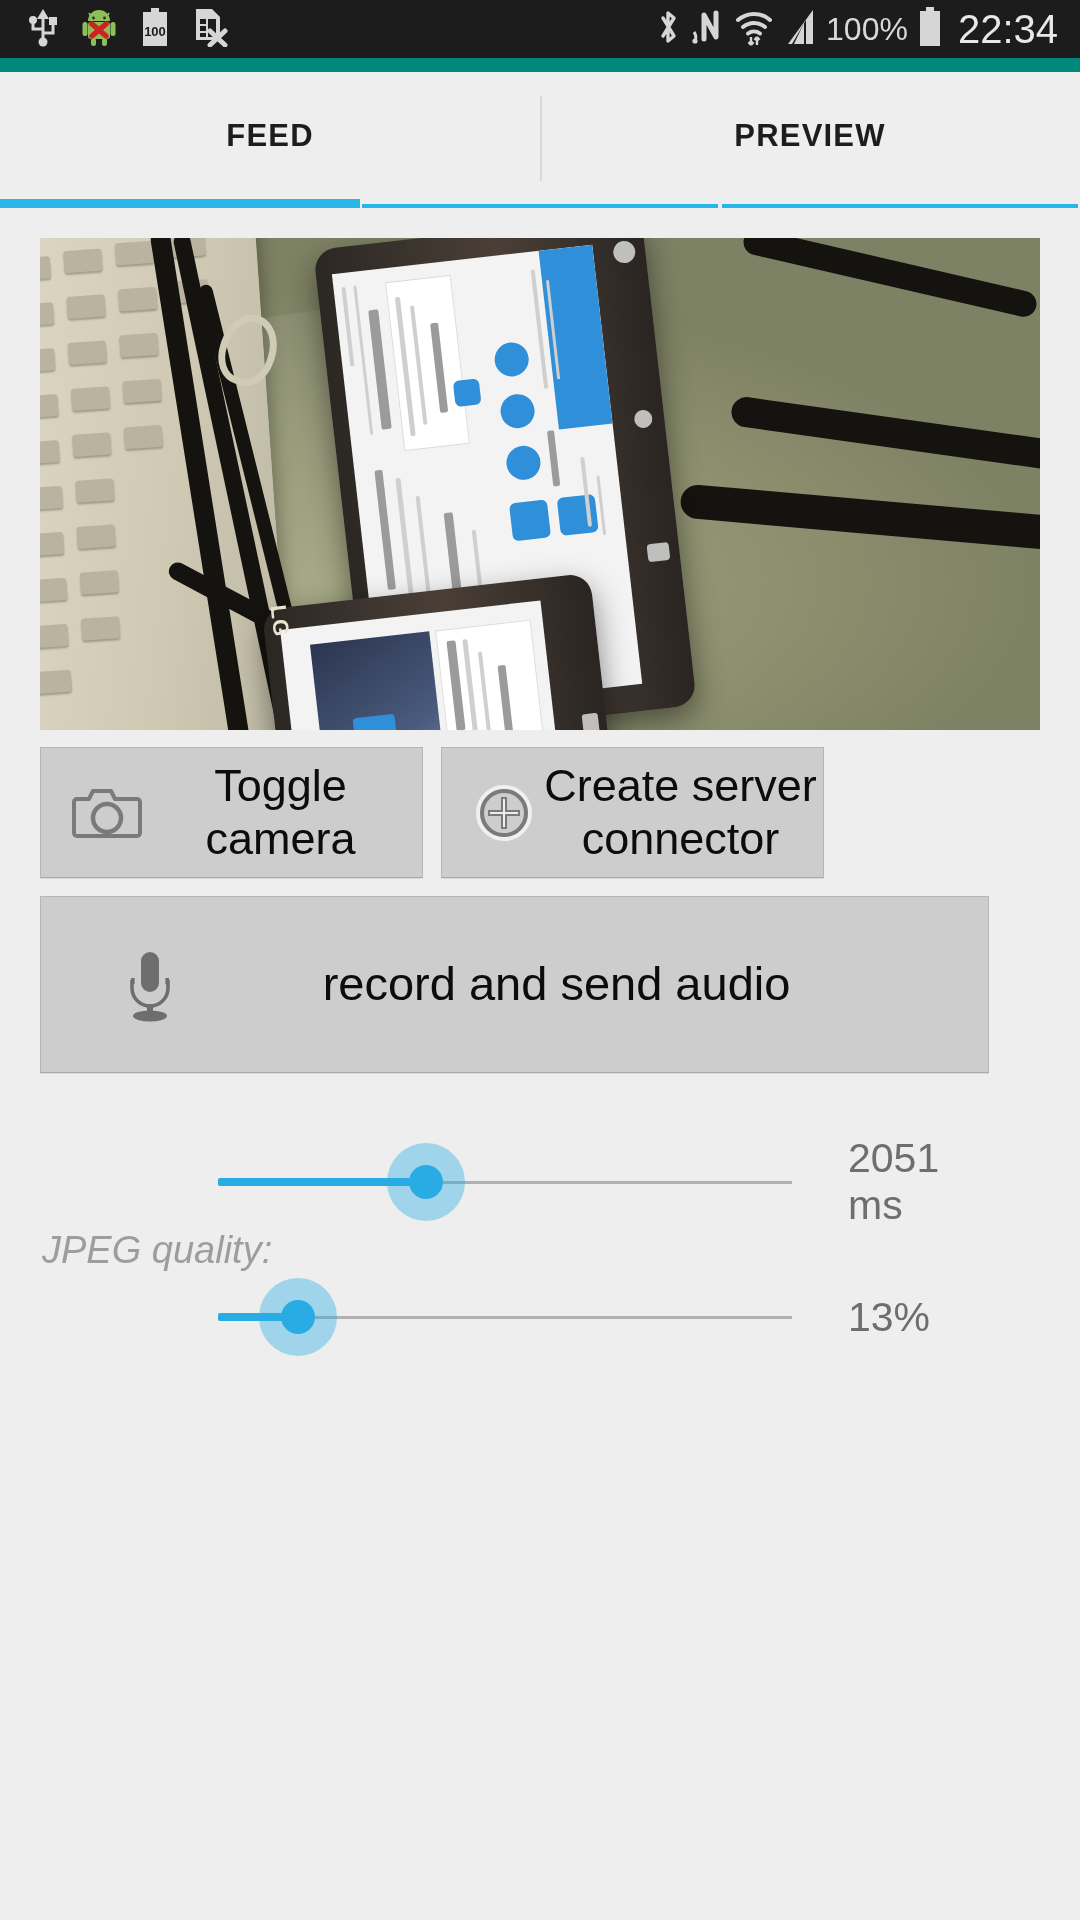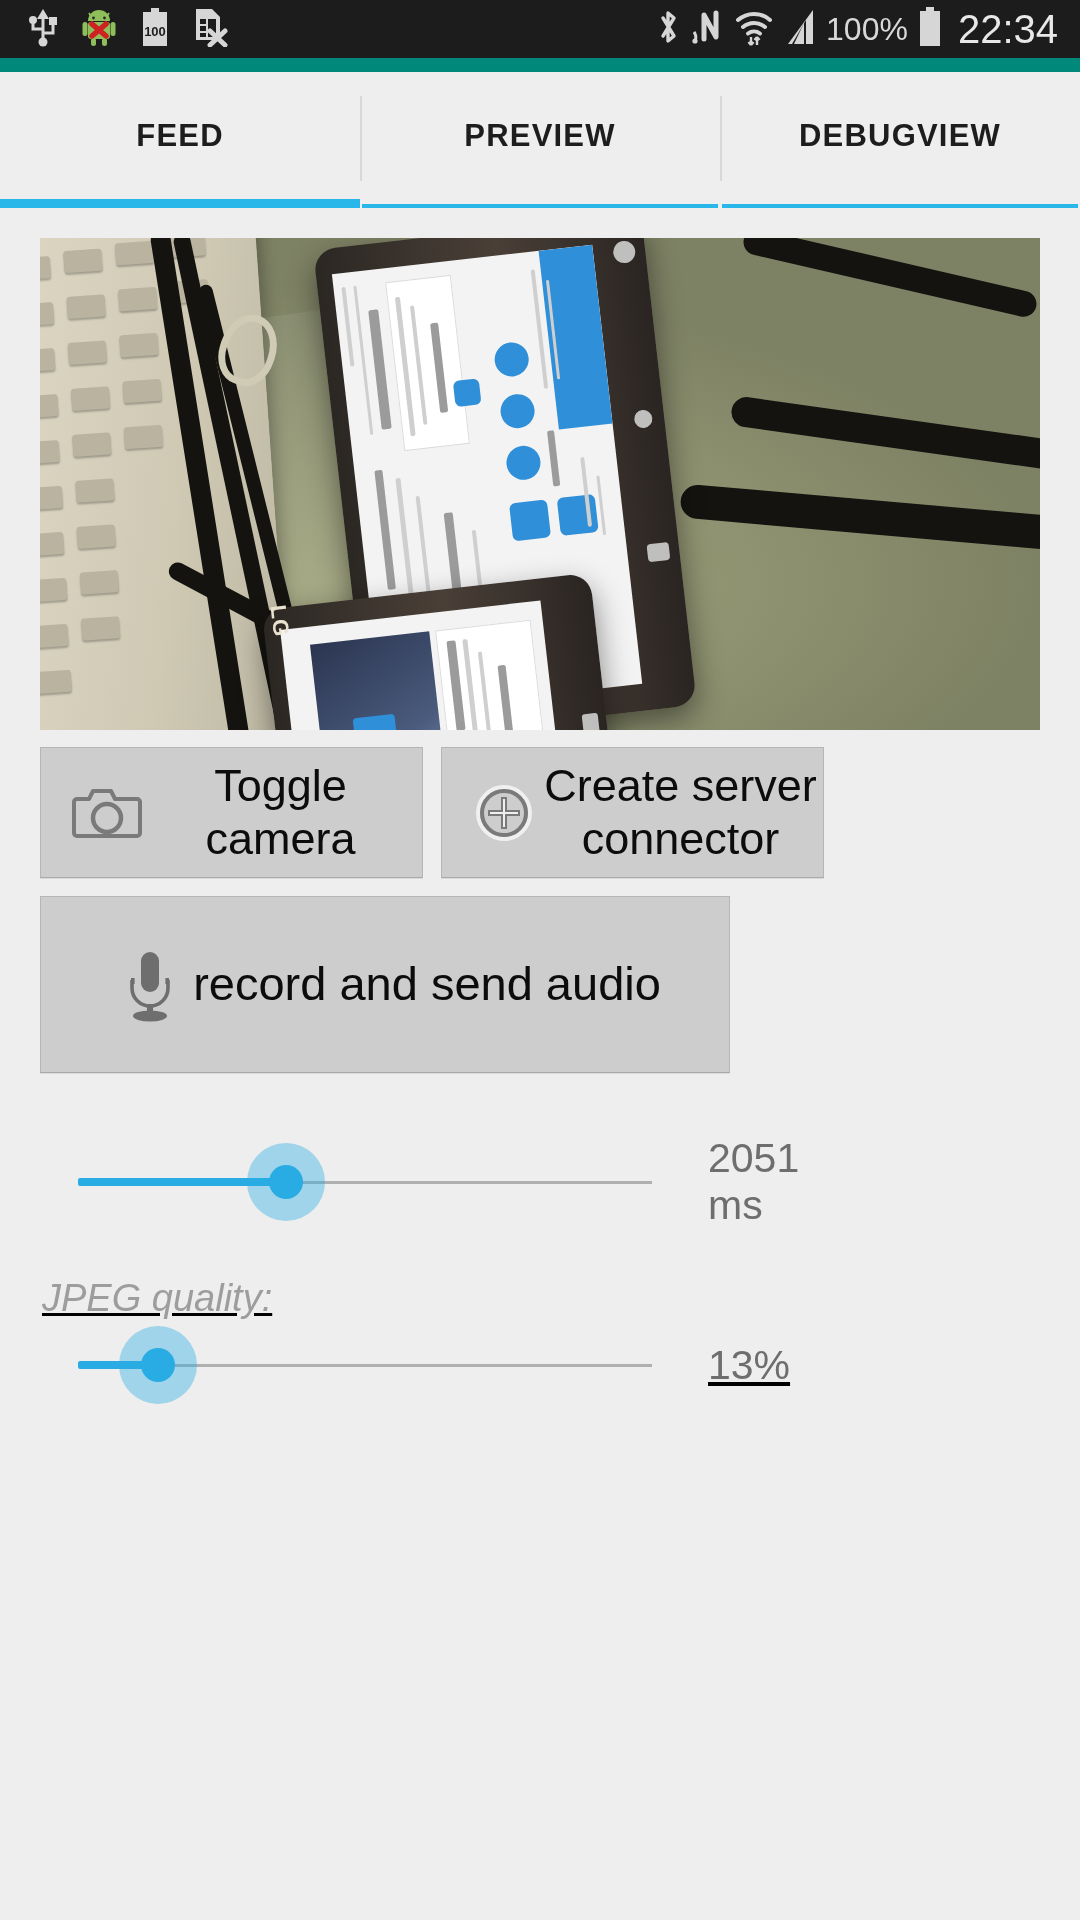--- a/index.html
+++ b/index.html
@@ -147,32 +147,32 @@
   .abtn .bico{
     flex:0 0 auto; display:flex; align-items:center; justify-content:center;
   }
   .abtn .blab{
     flex:1 1 auto; text-align:center; font-size:45px; line-height:1.16;
     font-weight:400; padding-right:6px;
   }
   .btn-toggle{ width:383px; height:131px; padding-left:28px; }
   .btn-server{ width:383px; height:131px; padding-left:26px; }
   .btn-record{
-    width:690px; height:177px; margin:18px 40px 0 40px;
+    width:949px; height:177px; margin:18px 40px 0 40px;
     padding-left:76px;
   }
   .btn-record .blab{ font-size:47px; padding-right:58px; }
 
   
   .slider-block{ margin:0 40px; width:1000px; }
   .sl-label{
     font-style:italic; font-size:38px; color:#9d9d9d;
     margin-left:2px;
   }
-  .sl-row{ display:flex; align-items:center; }
+  .sl-row{ display:flex; align-items:center;justify-content:flex-end; }
   .sl-track-wrap{
     position:relative; width:640px; height:90px;
     display:flex; align-items:center;
   }
   .sl-track{
     position:absolute; left:38px; right:28px; height:3px; background:#b0b0b0;
   }
   .sl-fill{ position:absolute; left:38px; height:8px; background:#29ace3; border-radius:2px; }
   .sl-halo{
     position:absolute; width:78px; height:78px; border-radius:50%;
@@ -287,23 +287,20 @@
 </div>
 
 <div class="accentbar"></div>
 
 <div class="tabbar">
   <div class="tab">
     <span>FEED</span>
   </div>
   <div class="tab">
     <span>PREVIEW</span>
-  </div>
-  <div class="tab">
-    <span>DEBUGVIEW</span>
   </div>
 </div>
 <div class="tab-underline-row">
   <div class="tab-ul active">
       <i></i>
     </div>
   <div class="tab-ul inactive">
       <i></i>
     </div>
   <div class="tab-ul inactive">
@@ -452,21 +449,21 @@
         <div class="sl-halo" style="left:207px;"></div>
         <div class="sl-thumb" style="left:229px;"></div>
       </div>
       <div class="sl-value">
         <span>2051</span>
         <span class="unit">ms</span>
       </div>
     </div>
   </div>
 
-  <div class="slider-block" style="margin-top:48px;text-decoration:underline;">
+  <div class="slider-block" style="">
     <div class="sl-label">JPEG quality:</div>
     <div class="sl-row">
       <div class="sl-track-wrap">
         <div class="sl-track"></div>
         <div class="sl-fill" style="width:80px; left:38px;"></div>
         <div class="sl-halo" style="left:79px;"></div>
         <div class="sl-thumb" style="left:101px;"></div>
       </div>
       <div class="sl-value">
         <span>13%</span>

